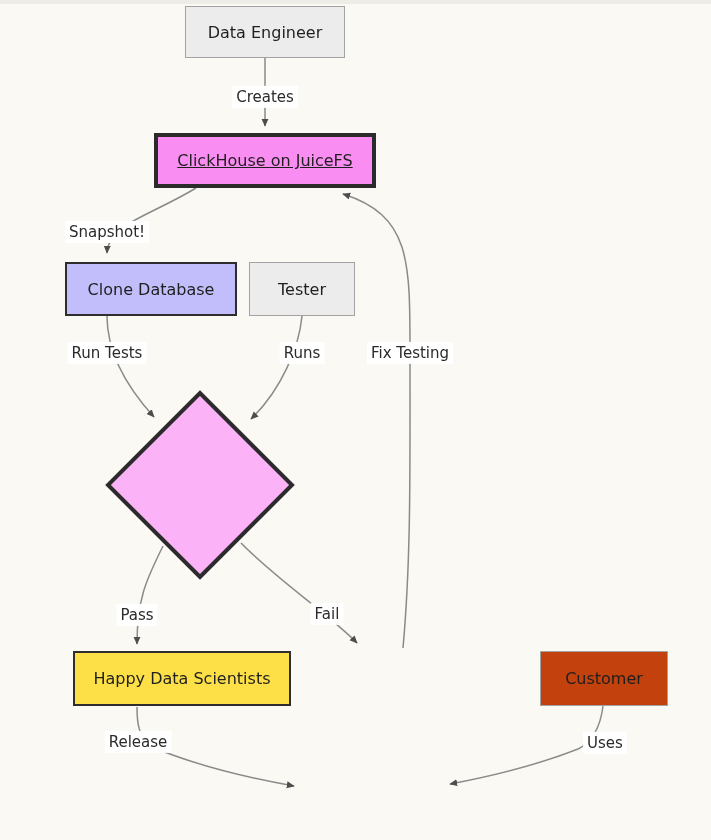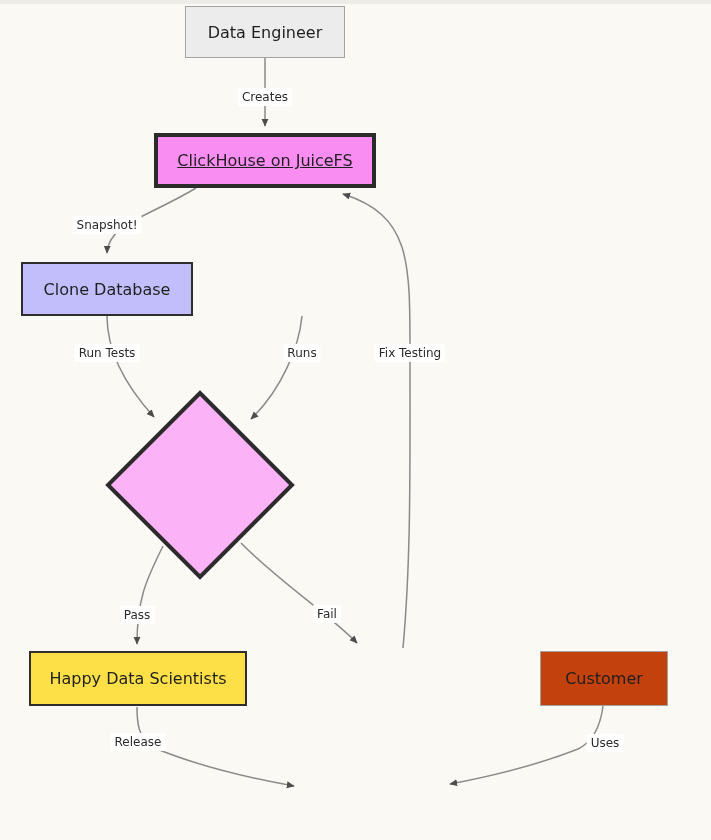--- a/index.html
+++ b/index.html
@@ -23,39 +23,39 @@
   }
   .node{
     position:absolute;
     display:flex;align-items:center;justify-content:center;
     box-sizing:border-box;
     font-size:16px;color:#1f1f1f;
     text-align:center;
     white-space:nowrap;
   }
   .node.thin{border:1.5px solid #a3a3a3;}
-  .node.bold{border:2px solid #ef4444;}
+  .node.bold{border:2px solid #ef4444;margin-left:44px;}
   .node.xbold{border:4px solid #2b2b2b;text-decoration:underline;}
   .diamond{
     position:absolute;
     box-sizing:border-box;
     border:4px solid #2b2b2b;
     transform:rotate(45deg);
   }
   .diamond-label{
     position:absolute;
     display:flex;align-items:center;justify-content:center;
     font-size:16px;color:#1f1f1f;white-space:nowrap;
   }
   .edge-label{
     position:absolute;
     transform:translate(-50%,-50%);
     background:#ffffff;
     padding:1px 4px;
-    font-size:12px;color:#2a2a2a;
+    font-size:15px;color:#2a2a2a;
     white-space:nowrap;
     line-height:1.35;
   }
 </style>
 </head>
 <body>
 
 <div class="canvas">
   <div class="top-strip"></div>
 
@@ -81,35 +81,38 @@
   </div>
 
   <div class="node xbold" style="left: 154px; top: 133px; width: 222px; height: 55px; background-color: rgb(249, 141, 242); border-color: rgb(43, 43, 43);">
     <span>ClickHouse on JuiceFS</span>
   </div>
 
   <div class="node bold" style="left: 21px; top: 262px; width: 172px; height: 54px; background-color: rgb(193, 190, 251); border-color: rgb(46, 46, 46);">
     <span>Clone Database</span>
   </div>
 
+  <div class="node thin" style="left: 249px; top: 262px; width: 106px; height: 54px; background-color: rgb(236, 236, 236); border-color: rgb(163, 163, 163);">
+    <span>Tester</span>
+  </div>
 
   <div class="diamond" style="left: 133px; top: 418px; width: 134px; height: 134px; background-color: rgb(252, 178, 247); border-color: rgb(43, 43, 43);"></div>
 
   <div class="node bold" style="left: 29px; top: 651px; width: 218px; height: 55px; background-color: #fde047; border-color: rgb(46, 46, 46);">
     <span>Happy Data Scientists</span>
   </div>
 
 
   <div class="node thin" style="left: 540px; top: 651px; width: 128px; height: 55px; background-color: #c2410c; border-color: rgb(163, 163, 163);">
     <span>Customer</span>
   </div>
 
 
   <div class="edge-label" style="left:265px;top:97px;">Creates</div>
-  <div class="edge-label" style="left:107px;top:225px;text-align:right;">Snapshot!</div>
+  <div class="edge-label" style="left:107px;top:232px;text-align:right;">Snapshot!</div>
   <div class="edge-label" style="left:107px;top:353px;">Run Tests</div>
   <div class="edge-label" style="left:302px;top:353px;">Runs</div>
   <div class="edge-label" style="left:410px;top:353px;">Fix Testing</div>
   <div class="edge-label" style="left:137px;top:615px;">Pass</div>
   <div class="edge-label" style="left:327px;top:614px;">Fail</div>
   <div class="edge-label" style="left:138px;top:742px;">Release</div>
   <div class="edge-label" style="left:605px;top:743px;">Uses</div>
 </div>
 
 </body></html>

